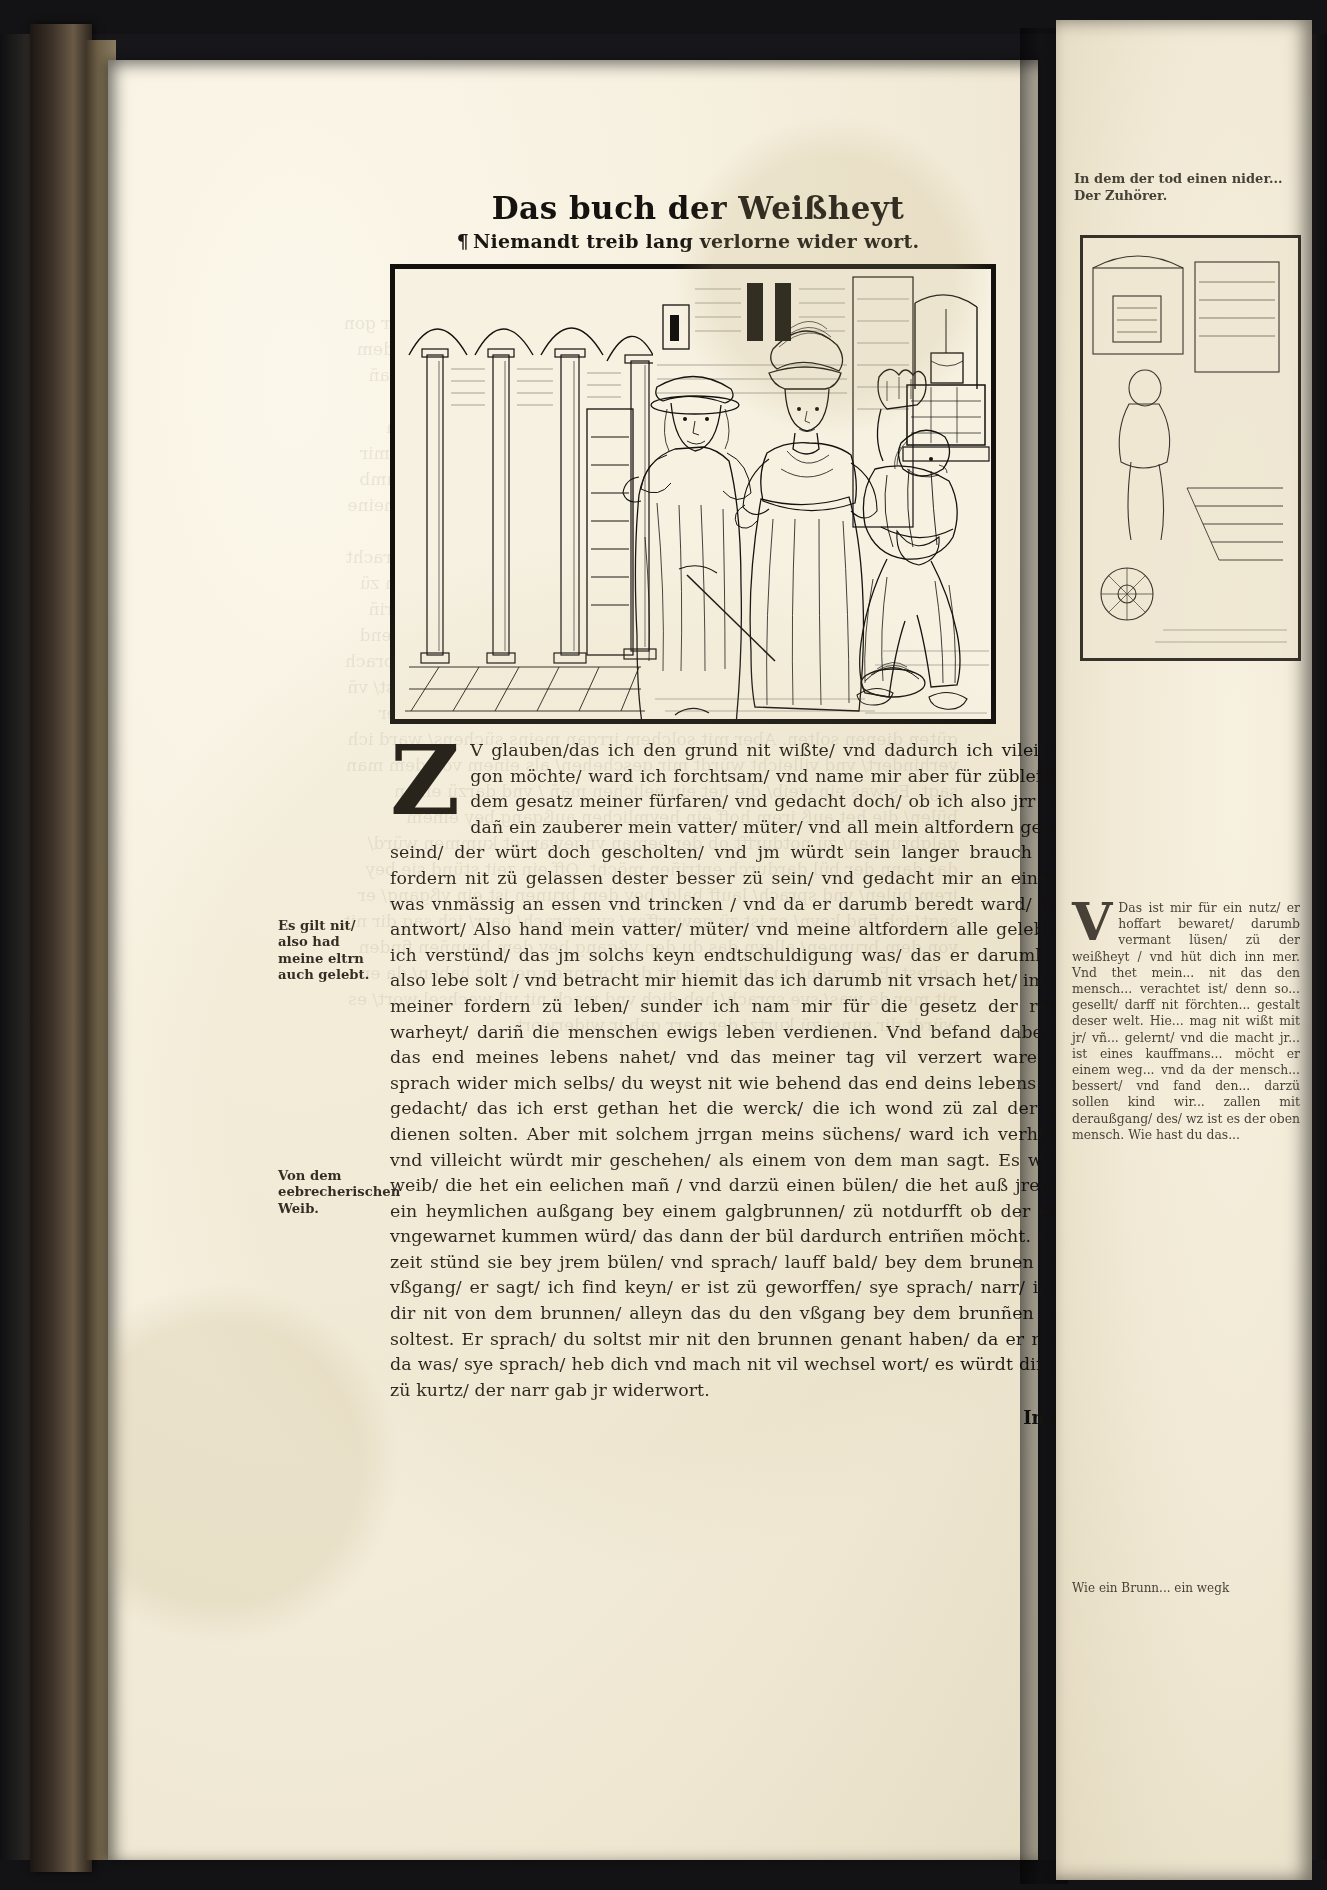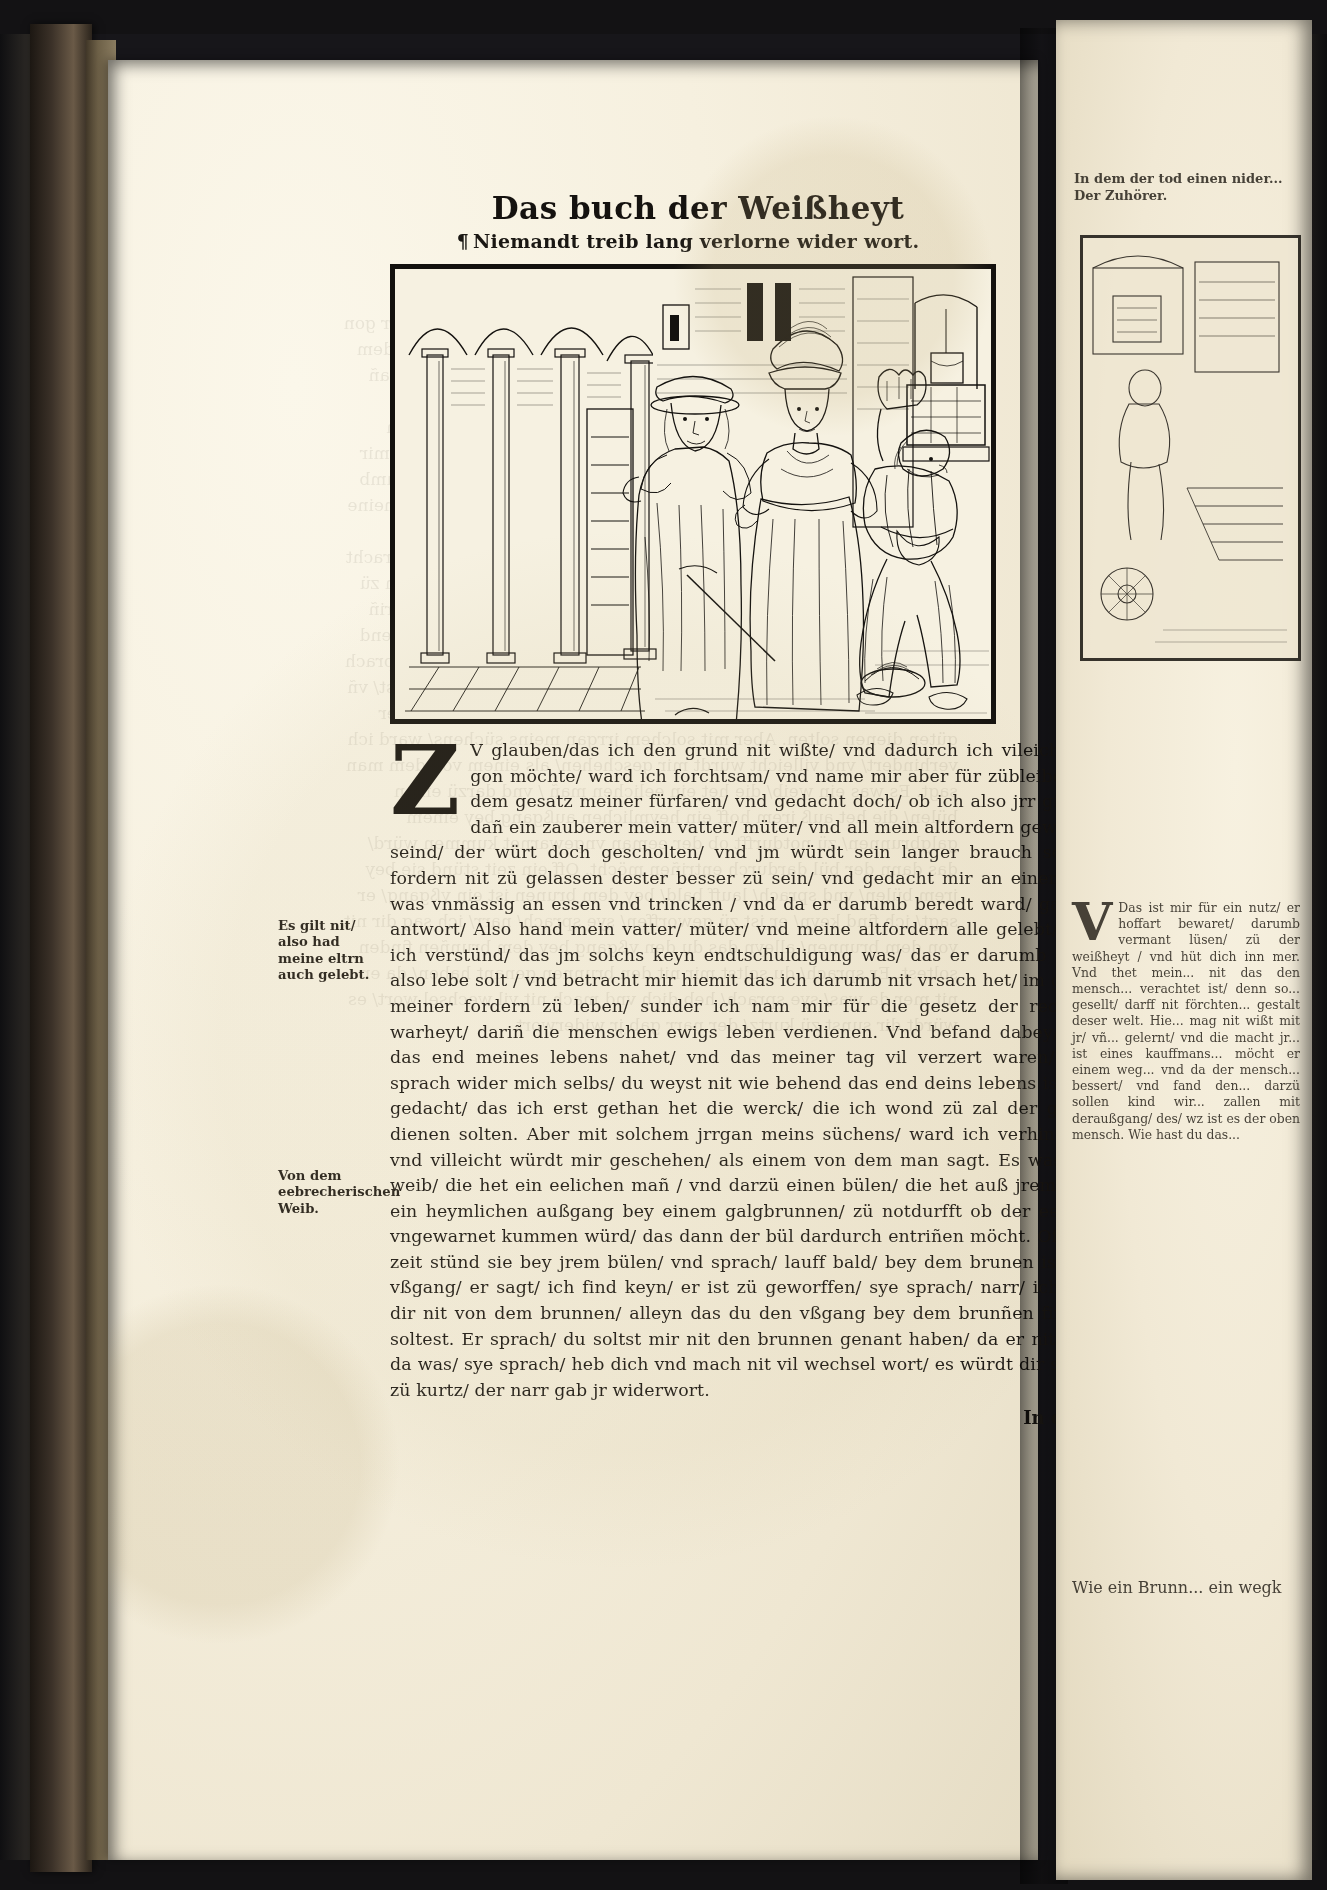--- a/index.html
+++ b/index.html
@@ -203,21 +203,21 @@
     font-size: 12.4px; line-height: 16.2px;
     text-align: justify;
   }
   .rp-initial {
     float: left;
     font-size: 52px; line-height: 44px; font-weight: 700;
     margin: 0 6px 0 0;
   }
   .rp-bottom {
     left: 16px; top: 1560px; width: 228px;
-    font-size: 16px; line-height: 16.2px; text-align: justify;
+    font-size: 12px; line-height: 16.2px; text-align: justify;
   }
 
   
   .showthrough {
     position: absolute;
     left: 230px; top: 250px;
     width: 620px; height: 470px;
     opacity: .085;
     transform: scaleX(-1);
     font-size: 17px; line-height: 26px;

